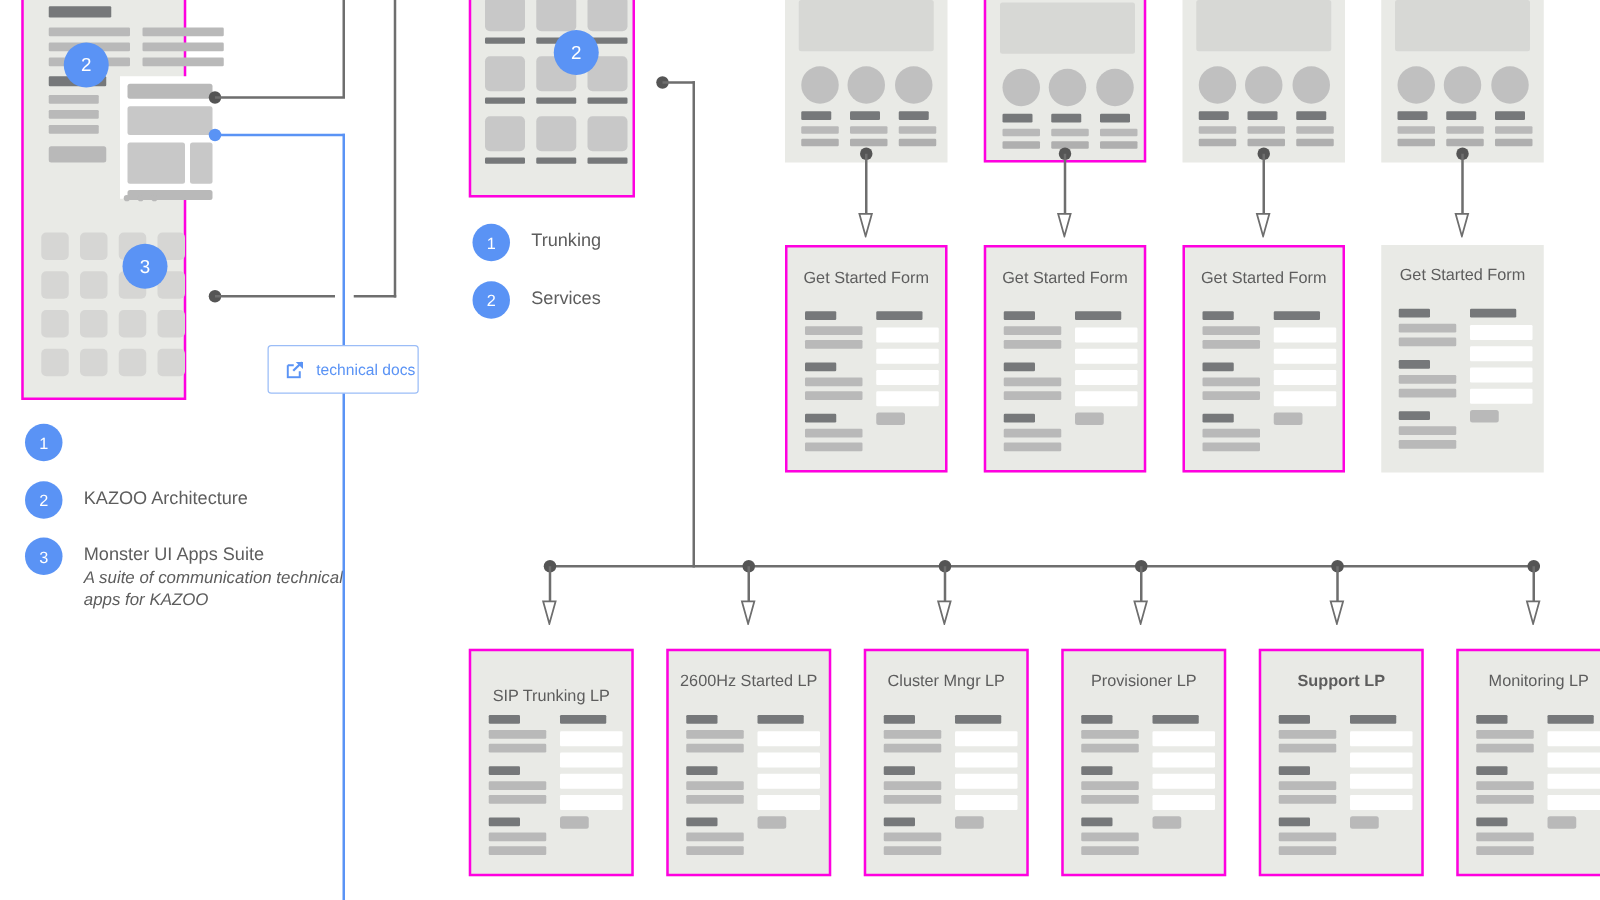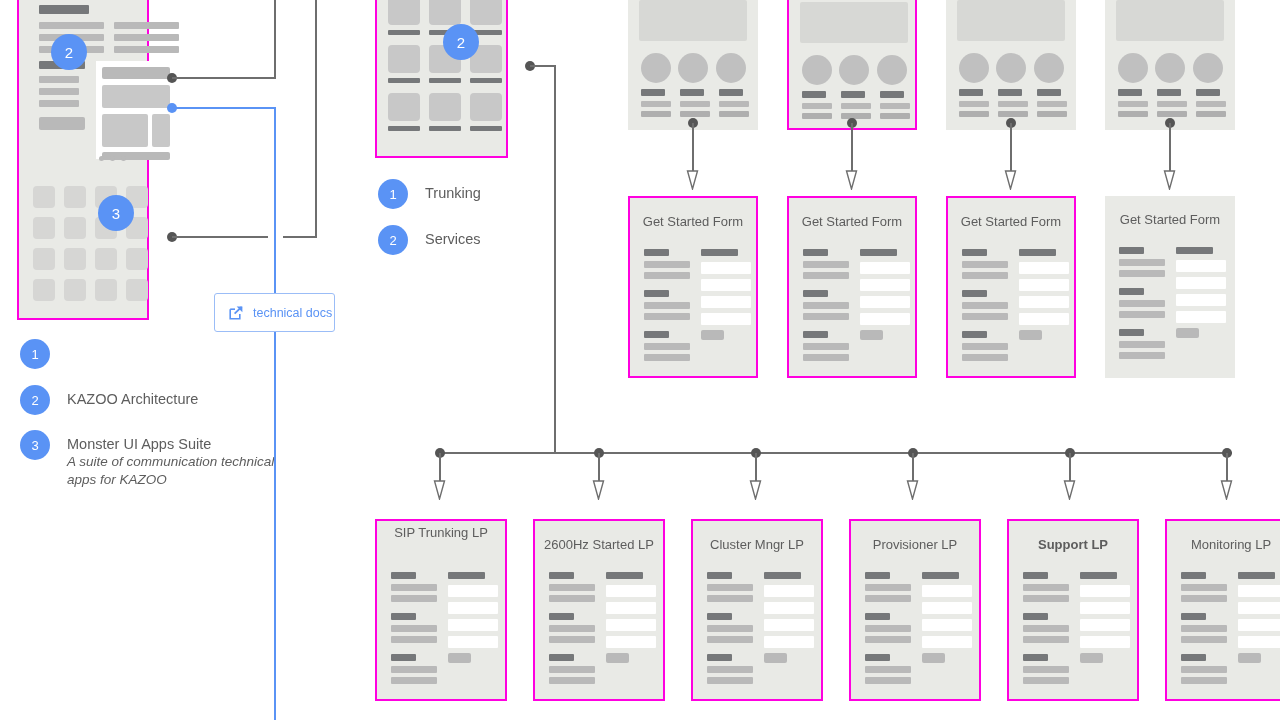--- a/index.html
+++ b/index.html
@@ -150,21 +150,21 @@
 
   <div class="dot blue" style="left:167px;top:103px;"></div>
   <div class="ln h blue" style="left:172px;top:107px;width:104px;"></div>
   <div class="ln v blue" style="left:274px;top:107px;height:613px;"></div>
 
   <div class="dot" style="left:167px;top:232px;"></div>
   <div class="ln h" style="left:172px;top:236px;width:96px;"></div>
   <div class="ln h" style="left:283px;top:236px;width:34px;"></div>
   <div class="ln v" style="left:315px;top:0px;height:238px;"></div>
 
-  <div class="tech-btn" style="left:214px;top:293px;width:121px;height:39px;">
+  <div class="tech-btn" style="left:214px;top:276px;width:121px;height:39px;">
     <span class="ext-ico">
       <svg width="15" height="15" viewBox="0 0 15 15">
         <path d="M1.2,4.2 L1.2,13.8 L10.8,13.8 L10.8,9.0" fill="none" stroke="#5a93f5" stroke-width="1.6"></path>
         <path d="M6.0,4.2 L1.2,4.2" fill="none" stroke="#5a93f5" stroke-width="1.6"></path>
         <path d="M5.6,8.6 L12.6,1.8" fill="none" stroke="#5a93f5" stroke-width="1.8"></path>
         <path d="M7.6,1.6 L13.4,1.6 L13.4,7.2 Z" fill="#5a93f5"></path>
       </svg>
     </span>
     <span>technical docs</span>
   </div>
@@ -424,21 +424,21 @@
 
   <div class="dot" style="left:1222px;top:448px;"></div>
   <div class="ln v" style="left:1226px;top:453px;height:32px;"></div>
   <div style="position:absolute;left:1220px;top:480px;">
     <svg width="13" height="20" viewBox="0 0 13 20">
         <path d="M1.5,1 L11.5,1 L6.5,19 Z" fill="#ffffff" stroke="#6e6e6e" stroke-width="1.4"></path>
       </svg>
   </div>
 
   <div class="wf-card magenta" style="left:375px;top:519px;width:132px;height:182px;">
-    <div class="card-title" style="top:4px;">SIP Trunking LP</div>
+    <div class="card-title" style="top:28px;">SIP Trunking LP</div>
     <div class="bar dark" style="left:14px;top:51px;width:25px;height:7px;"></div>
     <div class="bar mid" style="left:14px;top:63px;width:46px;height:7px;"></div>
     <div class="bar mid" style="left:14px;top:74px;width:46px;height:7px;"></div>
     <div class="bar dark" style="left:14px;top:92px;width:25px;height:7px;"></div>
     <div class="bar mid" style="left:14px;top:104px;width:46px;height:7px;"></div>
     <div class="bar mid" style="left:14px;top:115px;width:46px;height:7px;"></div>
     <div class="bar dark" style="left:14px;top:133px;width:25px;height:7px;"></div>
     <div class="bar mid" style="left:14px;top:145px;width:46px;height:7px;"></div>
     <div class="bar mid" style="left:14px;top:156px;width:46px;height:7px;"></div>
     <div class="bar dark" style="left:71px;top:51px;width:37px;height:7px;"></div>

